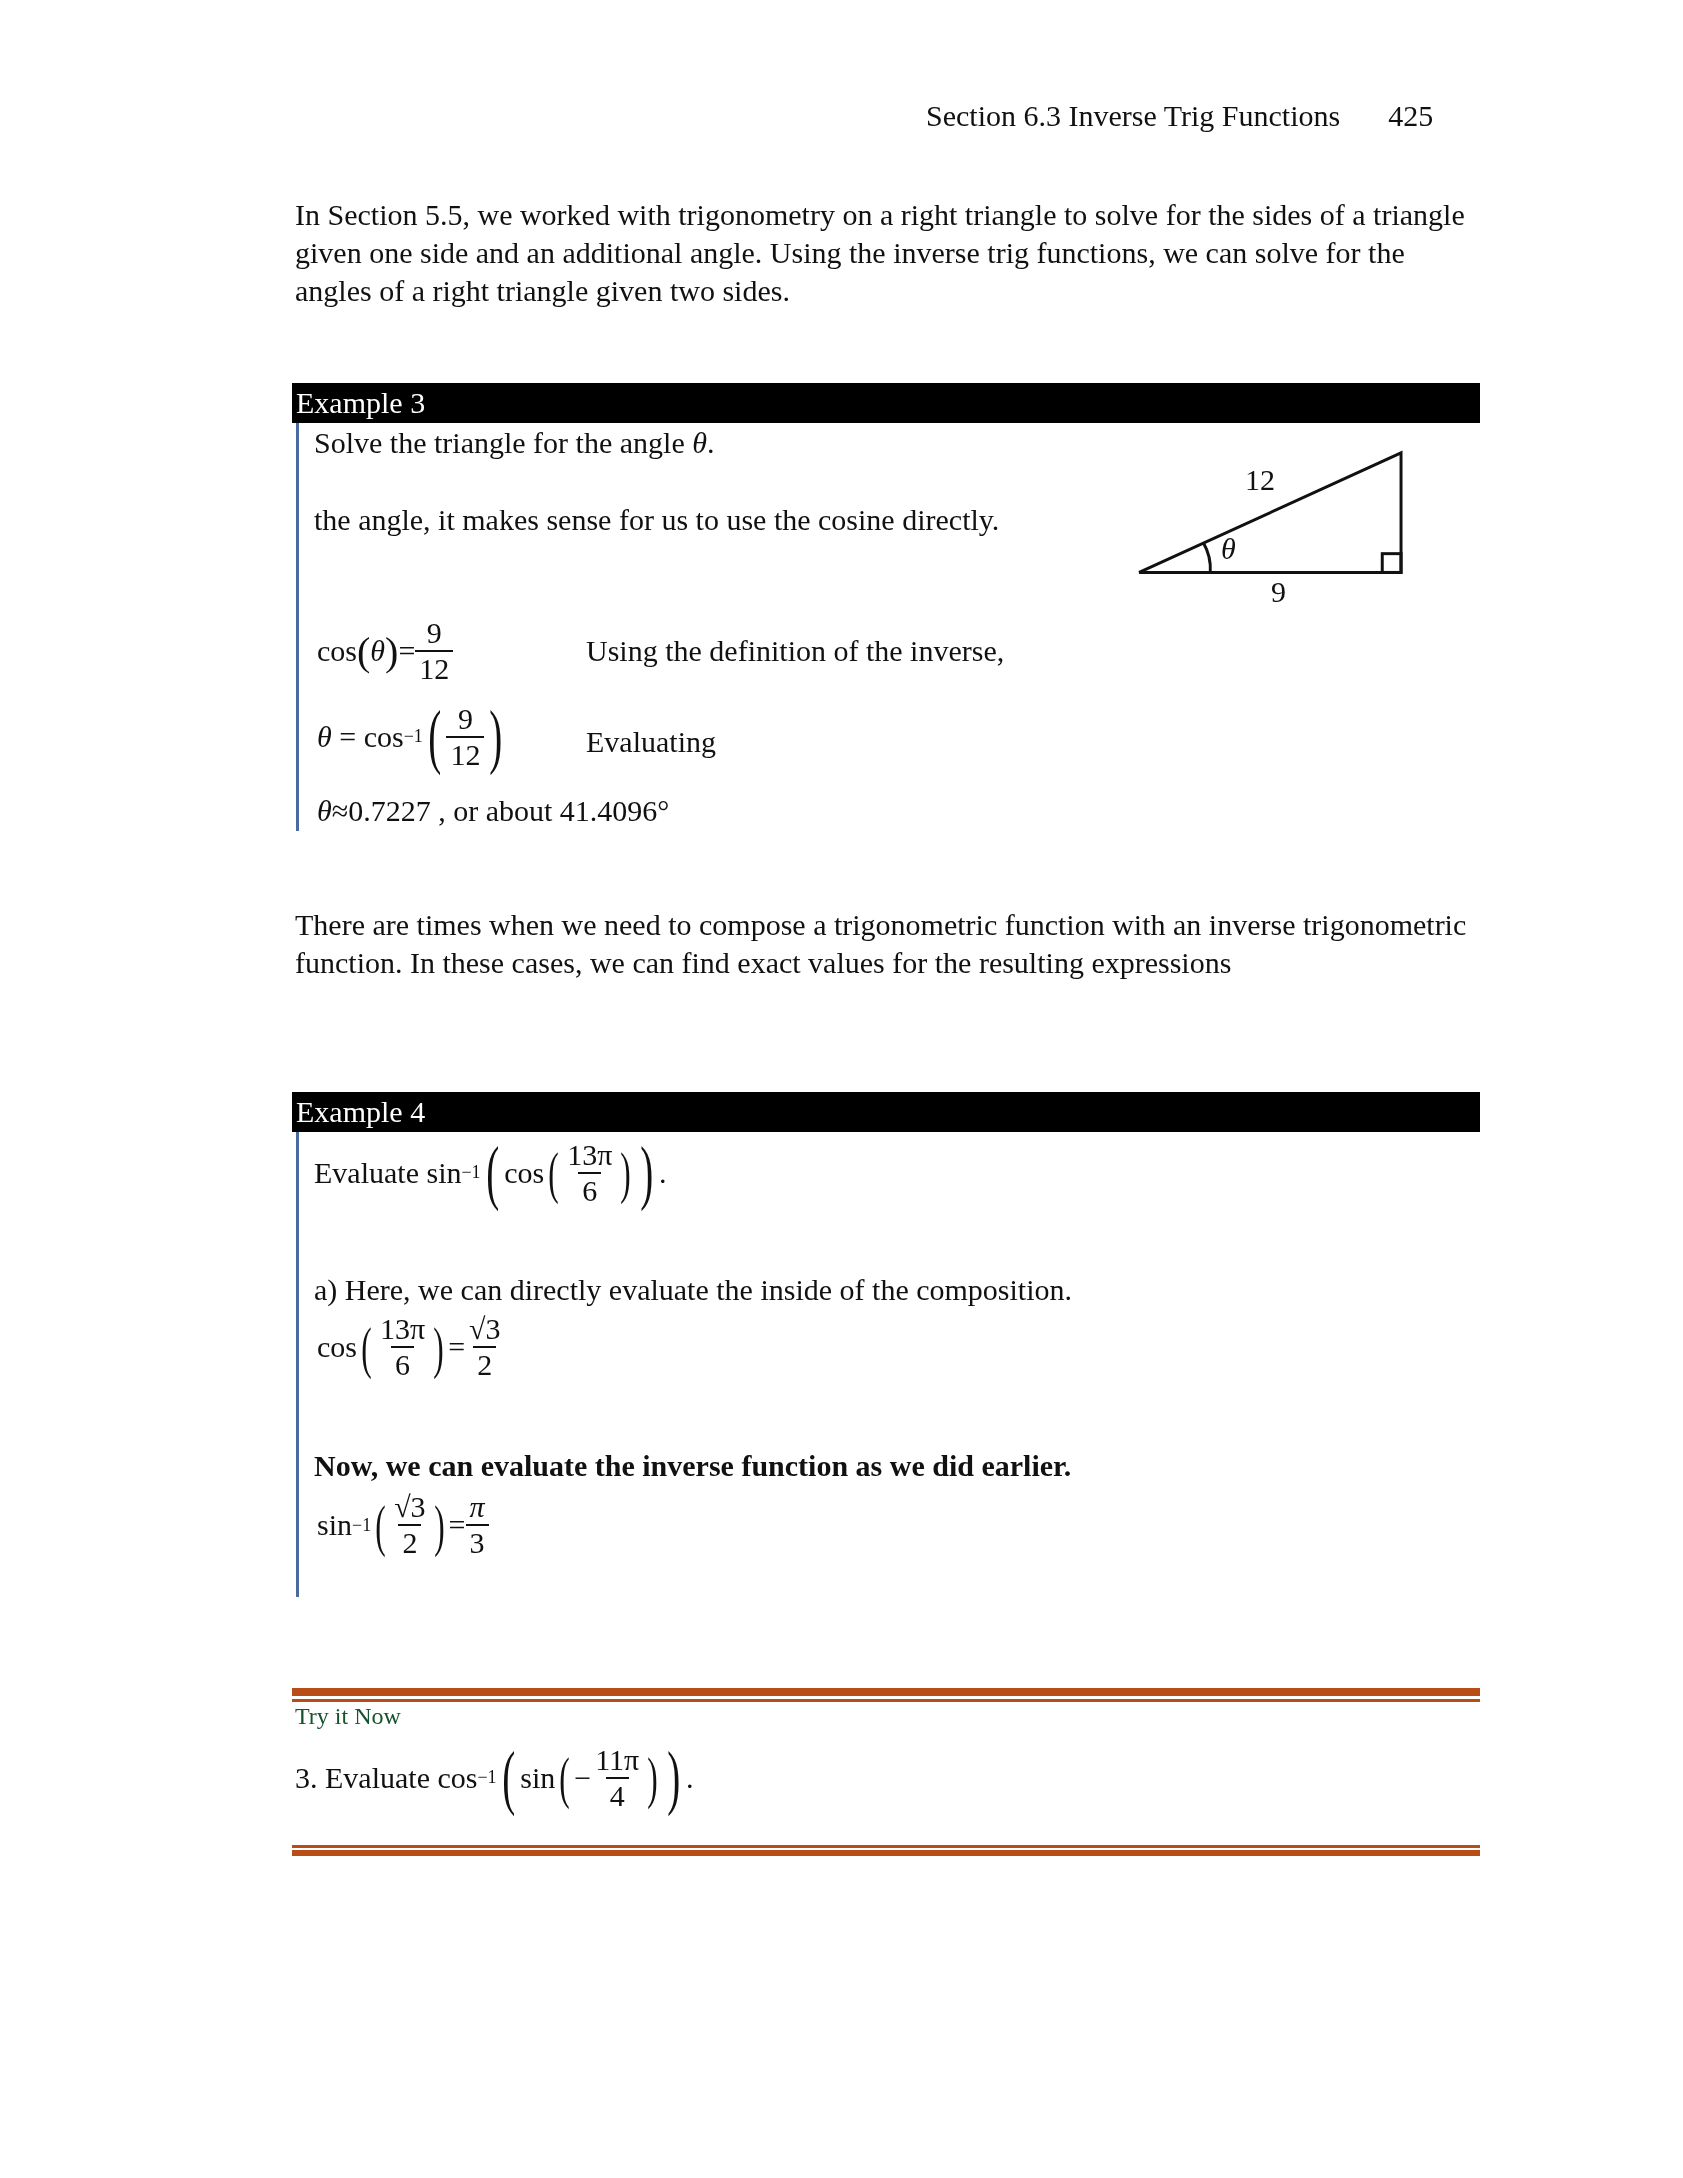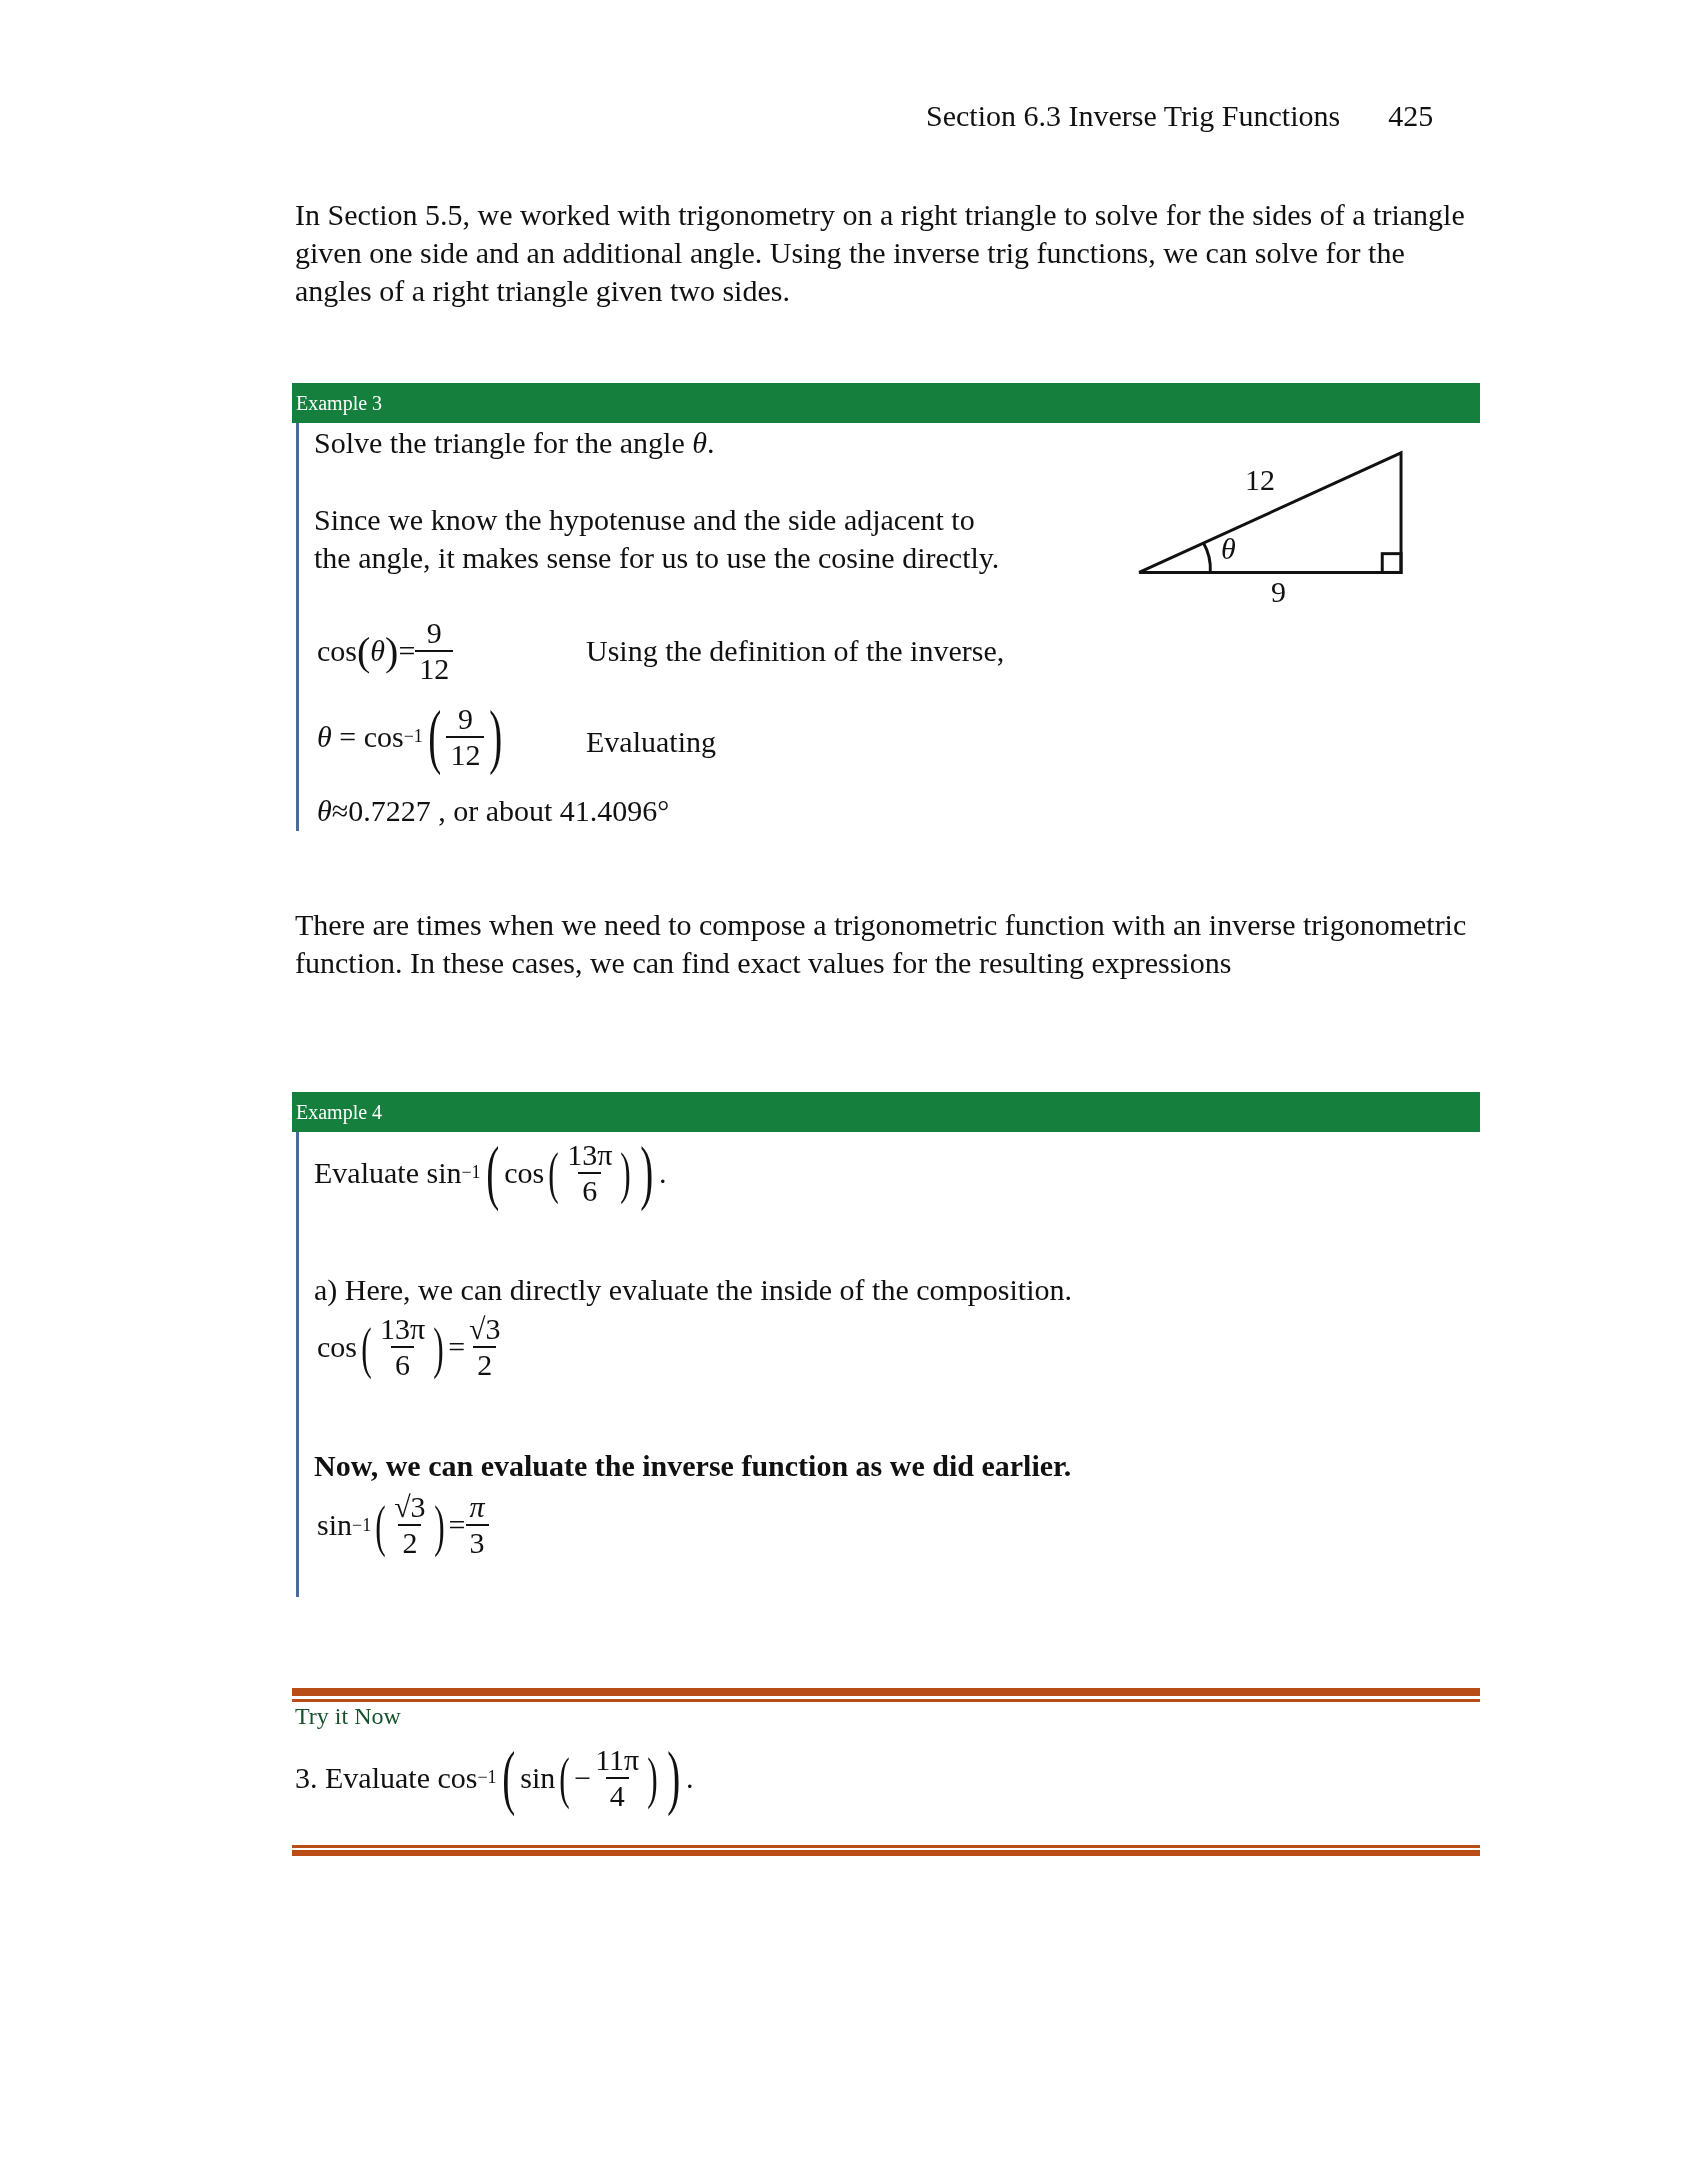--- a/index.html
+++ b/index.html
@@ -2,22 +2,22 @@
 <html><head>
 <meta charset="utf-8">
 <style>
   html, body { margin:0; padding:0; background:#ffffff; }
   body { width:1683px; height:2178px; position:relative; overflow:hidden;
          font-family:"Liberation Serif", "DejaVu Serif", serif; color:#111; }
   .abs { position:absolute; }
   .hdr { top:99px; left:926px; font-size:30px; white-space:nowrap; }
   .hdr .pg { margin-left:48px; }
   .para { left:295px; width:1188px; font-size:30px; line-height:38px; }
-  .bar { left:292px; width:1188px; height:40px; background:#15803d; color:#fff;
-         font-size:20px; line-height:40px; padding-left:4px; box-sizing:border-box; }
+  .bar { left:292px; width:1188px; height:40px; background:#000000; color:#fff;
+         font-size:30px; line-height:40px; padding-left:4px; box-sizing:border-box; }
   .vrule { width:3px; background:#4A6B9E; }
   .txt { font-size:30px; white-space:nowrap; }
   .frac { display:inline-flex; flex-direction:column; align-items:center; vertical-align:middle; line-height:34px; }
   .frac .num { padding:0 4px; }
   .frac .den { border-top:2px solid #111; padding:0 4px; }
   .paren { font-size:71px; font-weight:200; transform:scaleX(0.55); display:inline-block; vertical-align:middle; line-height:71px; }
   .paren-sm { font-size:57px; transform:scaleX(0.55); display:inline-block; vertical-align:middle; line-height:57px; font-weight:200; }
   .sup { font-size:18px; vertical-align:18px; }
   .it { font-style:italic; }
   .orange { background:#B84D17; left:292px; width:1188px; }
@@ -33,21 +33,20 @@
 
 <div class="abs para" style="top:196px;">In Section 5.5, we worked with trigonometry on a right triangle to solve for the sides of a triangle given one side and an additional angle.  Using the inverse trig functions, we can solve for the angles of a right triangle given two sides.</div>
 
 <div class="abs bar" style="top:383px;">Example 3</div>
 <div class="abs vrule" style="left:296px; top:423px; height:408px;"></div>
 
 <div class="abs txt" style="left:314px; top:426px;">
   <span>Solve the triangle for the angle </span><span class="it">θ</span><span>.</span>
 </div>
 <div class="abs txt" style="left:314px; top:501px; line-height:38px;">
-  <div>Since we know the hypotenuse and the side adjacent to</div>
   <div>the angle, it makes sense for us to use the cosine directly.</div>
 </div>
 
 <div class="abs" style="left:1129px; top:441px; width:297px; height:168px;">
   <svg width="297" height="168" viewBox="0 0 300 170">
     <polygon points="10,133 275,12 275,133" fill="none" stroke="#111" stroke-width="3" stroke-linejoin="miter"></polygon>
     <rect x="256" y="114" width="19" height="19" fill="none" stroke="#111" stroke-width="3"></rect>
     <path d="M 75 103 Q 83 117 82 133" fill="none" stroke="#111" stroke-width="3"></path>
   </svg>
   <div class="abs txt" style="left:116px; top:22px;">12</div>

